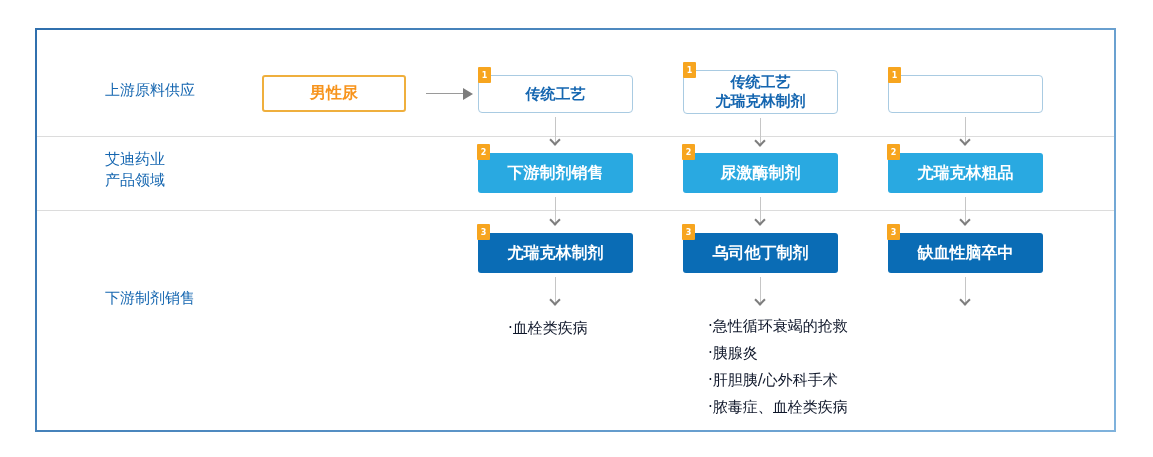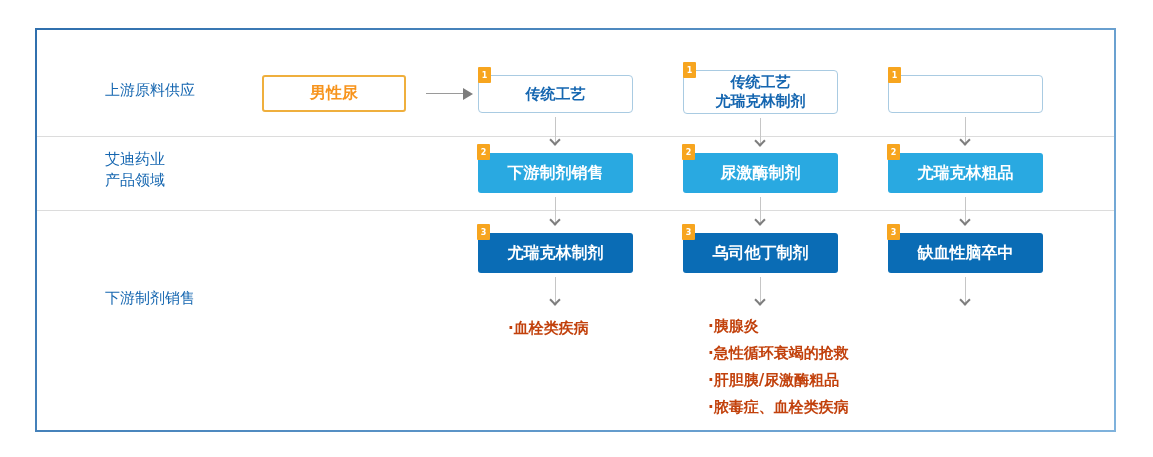--- a/index.html
+++ b/index.html
@@ -37,21 +37,21 @@
   .down-arrow .shaft { position:absolute; left:50%; top:0; width:1px; height:26px; background:#c6c6c6; }
   .down-arrow .head { position:absolute; left:50%; top:19px; width:8px; height:8px;
     border-right:2px solid #7d7d7d; border-bottom:2px solid #7d7d7d;
     transform:translateX(-50%) rotate(45deg); }
 
   .right-arrow { position:absolute; left:426px; top:88px; width:47px; height:12px; }
   .right-arrow .shaft { position:absolute; left:0; top:5px; width:38px; height:1px; background:#9a9a9a; }
   .right-arrow .head { position:absolute; right:0; top:0; width:0; height:0;
     border-left:10px solid #7d7d7d; border-top:6px solid transparent; border-bottom:6px solid transparent; }
 
-  .indications { position:absolute; color:#c2410c; font-weight:bold; font-size:15px; line-height:27px; }
+  .indications { position:absolute; color:#0f172a; font-weight:normal; font-size:15px; line-height:27px; }
 </style>
 </head>
 <body>
 
 <div class="canvas">
   <div class="frame"></div>
   <div class="divider d1"></div>
   <div class="divider d2"></div>
 
   <div class="row-label" style="top:80px;">上游原料供应</div>
@@ -113,23 +113,23 @@
   </div>
   <div class="form-box" style="left:683px; top:233px;">
     <span class="badge">3</span>
     <span>乌司他丁制剂</span>
   </div>
   <div class="down-arrow" style="left:753px; top:277px;">
     <div class="shaft"></div>
       <div class="head"></div>
   </div>
   <div class="indications" style="left:708px; top:313px;">
+    <div>·急性循环衰竭的抢救</div>
     <div>·胰腺炎</div>
-    <div>·急性循环衰竭的抢救</div>
-    <div>·肝胆胰/尿激酶粗品</div>
+    <div>·肝胆胰/心外科手术</div>
     <div>·脓毒症、血栓类疾病</div>
   </div>
 
   <div class="proc-box" style="left:888px; top:75px; height:38px;">
     <span class="badge">1</span>
   </div>
   <div class="down-arrow" style="left:958px; top:117px;">
     <div class="shaft"></div>
       <div class="head"></div>
   </div>

